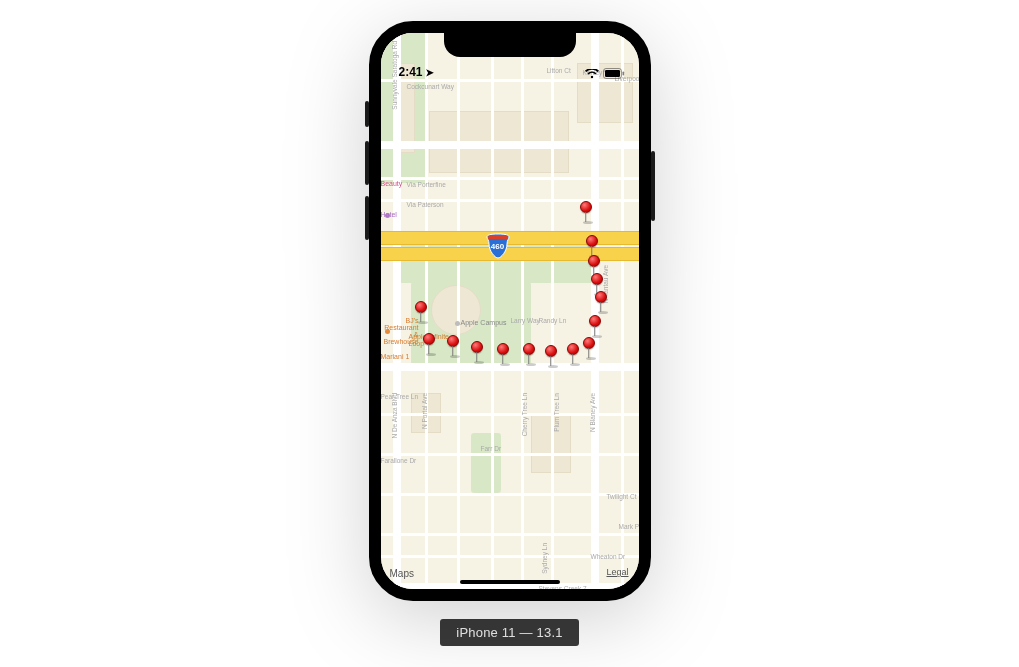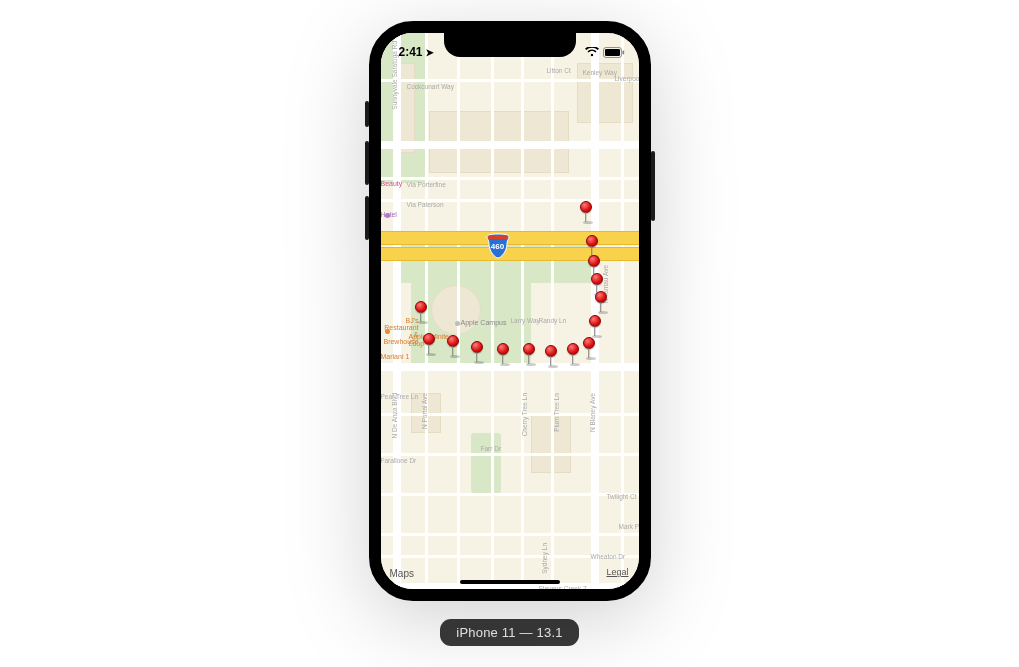--- a/index.html
+++ b/index.html
@@ -42,25 +42,25 @@
       left: 50%;
       transform: translateX(-50%);
       width: 132px;
       height: 24px;
       background: #000;
       border-radius: 0 0 16px 16px;
       z-index: 50;
     }
     .status-bar {
       position: absolute;
-      top: 2px; left: 0; right: 0;
+      top: 16px; left: 0; right: 0;
       height: 30px;
       display: flex;
       justify-content: space-between;
-      align-items: center;
+      align-items: flex-end;
       padding: 0 12px;
       z-index: 40;
       font-size: 12px;
       font-weight: 600;
       color: #000;
     }
     .status-left { display: flex; align-items: center; gap: 3px; padding-top: 4px; padding-left: 6px;}
     .status-right { display: flex; align-items: center; gap: 4px; padding-top: 4px; padding-right: 2px;}
     .loc-arrow { display:inline-block; transform: rotate(0deg); font-size: 10px;}
     .wifi-icon svg, .battery-icon svg { display: block; }
@@ -156,21 +156,21 @@
       position: absolute; right: 10px; bottom: 12px;
       font-size: 9px; color: #555; text-decoration: underline;
       z-index: 35;
     }
     .caption-bar {
       margin-top: 18px;
       background: #3a3a3a;
       color: #eee;
       font-size: 13px;
       padding: 6px 16px;
-      border-radius: 11px;
+      border-radius: 3px;
       letter-spacing: 0.2px;
     }
   </style>
 </head>
 <body>
 
 <div class="device-wrap">
   <div class="side-buttons btn-mute"></div>
   <div class="side-buttons btn-volup"></div>
   <div class="side-buttons btn-voldn"></div>

